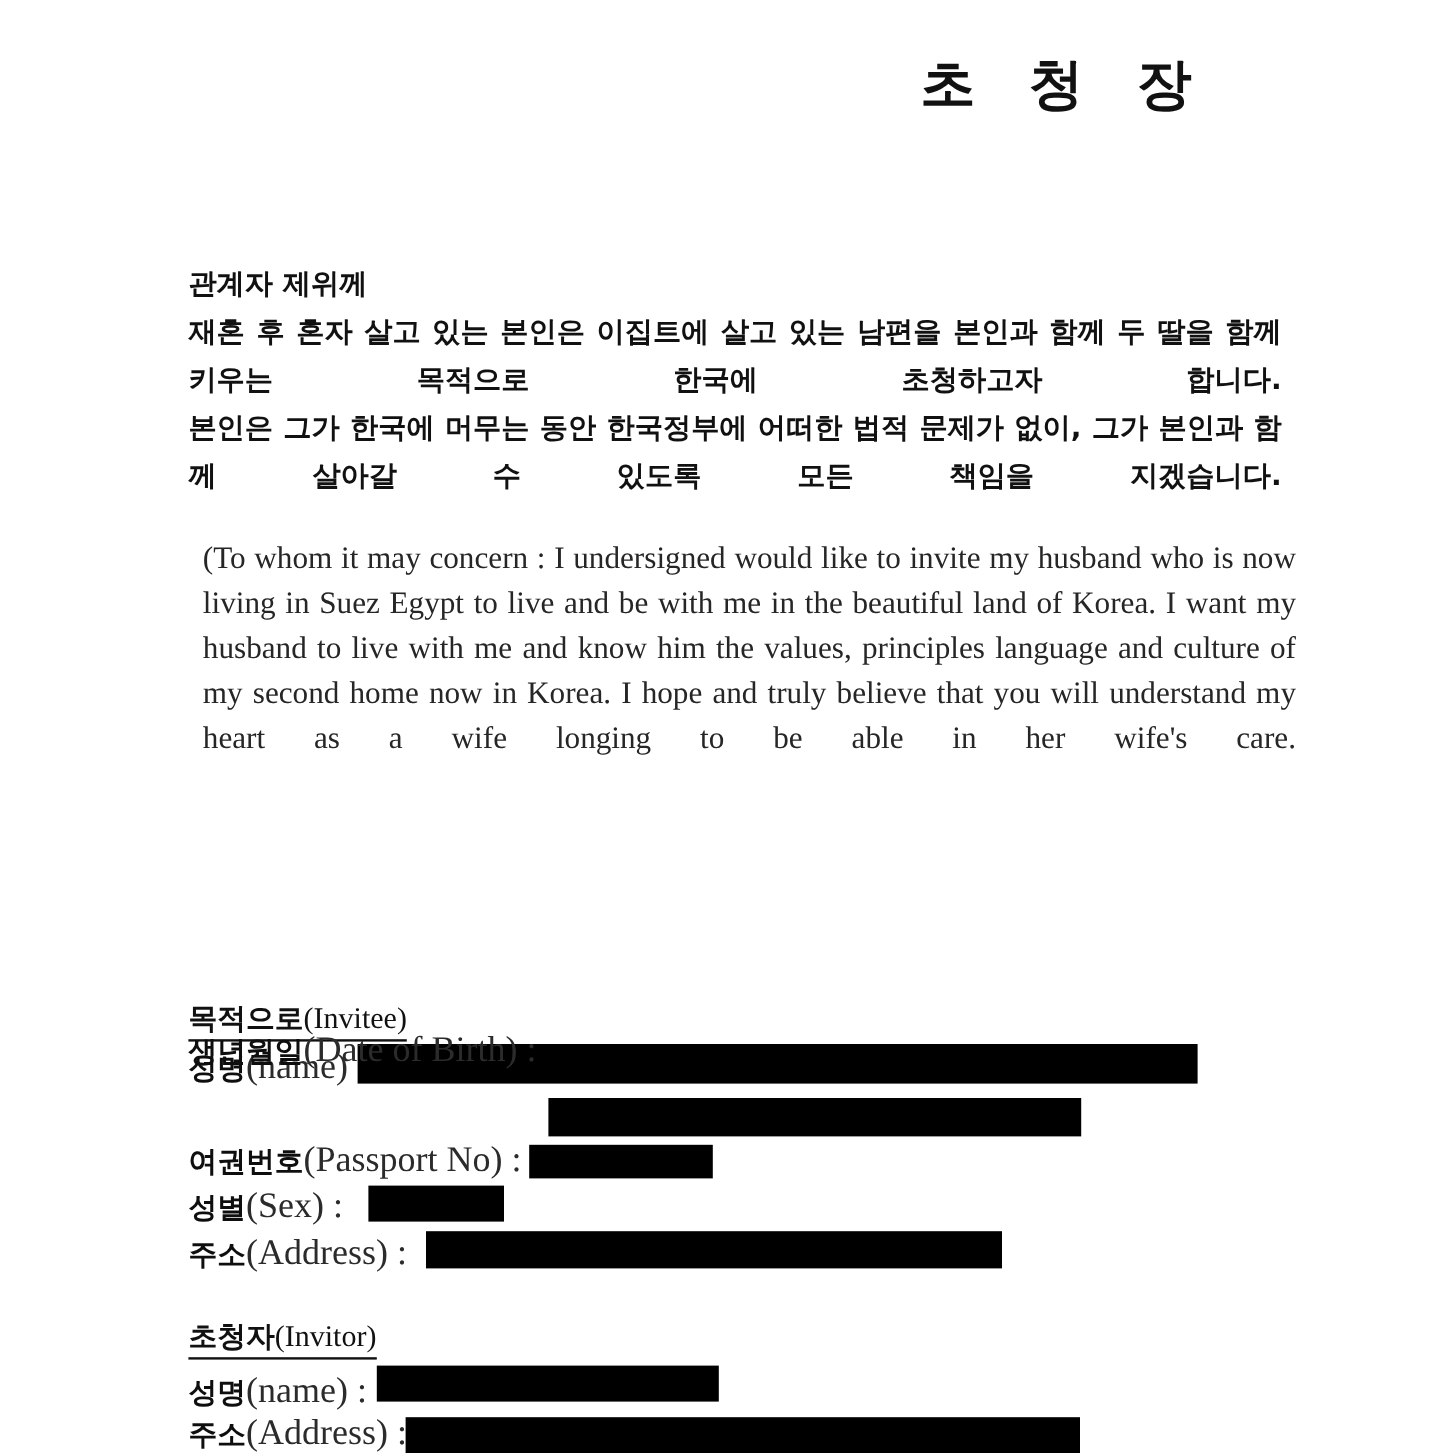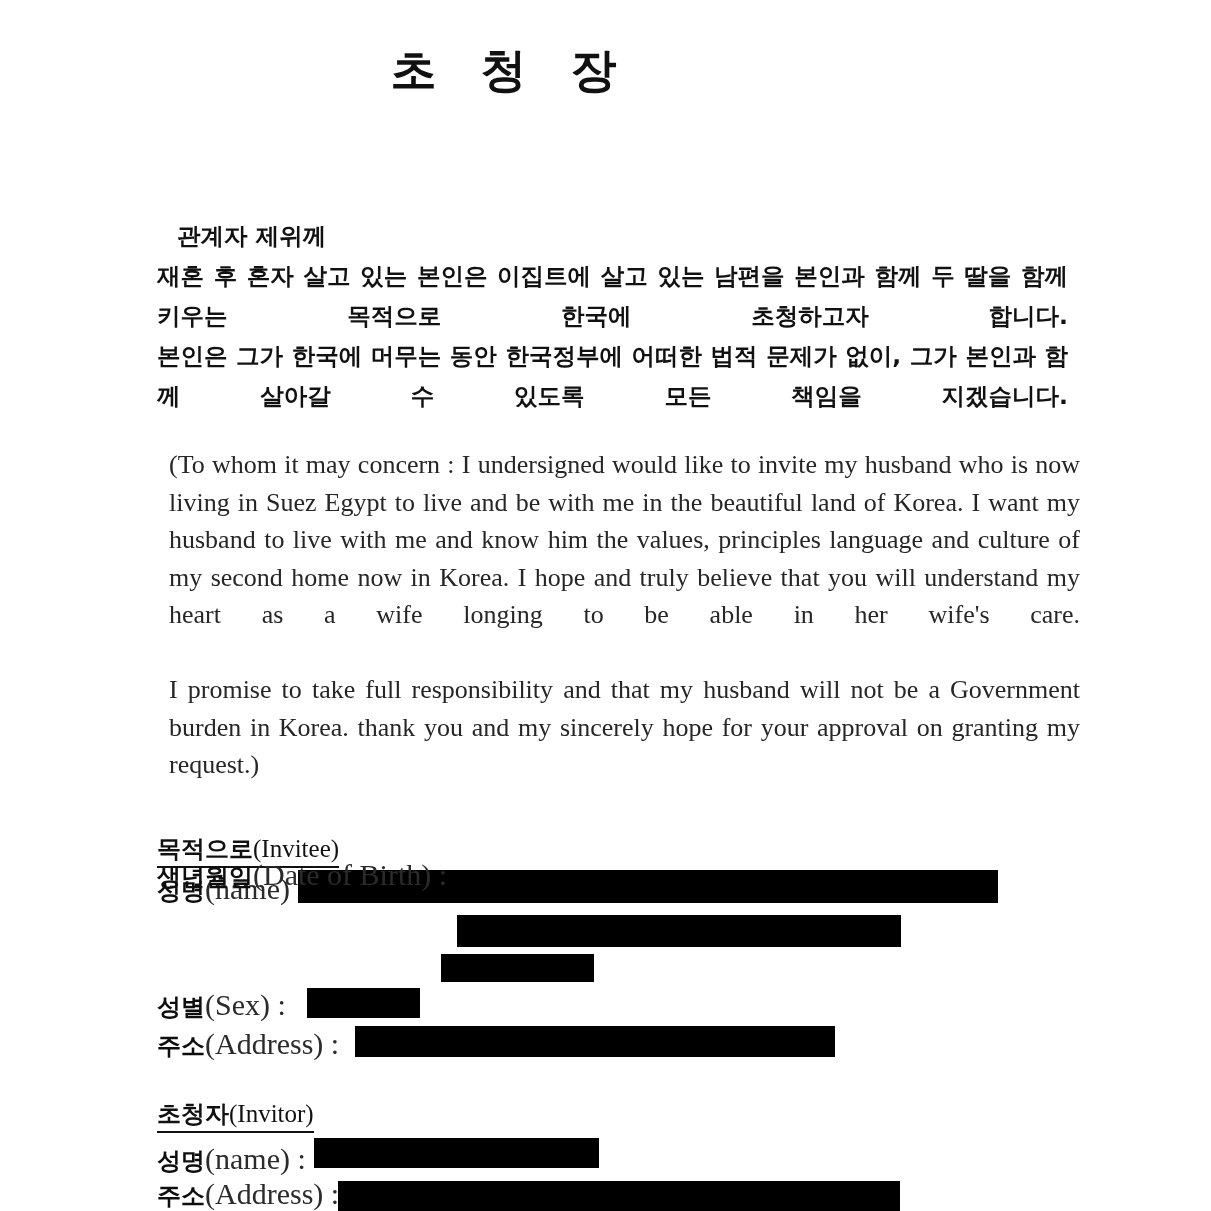--- a/index.html
+++ b/index.html
@@ -16,21 +16,21 @@
     font-family: "Liberation Serif", "DejaVu Serif", serif;
     color: #1b1b1b;
   }
 
   
   .title-kr {
     position: absolute;
     top: 40px;
     left: 0;
     width: 1007px;
-    text-align: center;
+    text-align: right;
     font-family: "DejaVu Sans", sans-serif;
     font-weight: bold;
     font-size: 46px;
     letter-spacing: 14px;
     text-indent: 14px;
     color: #111111;
   }
   .title-en {
     position: absolute;
     top: 112px;
@@ -55,21 +55,21 @@
     text-justify: inter-word;
     color: #111111;
   }
   .kr-block p { margin: 0; }
   .kr-block p.j::after {
     content: "";
     display: inline-block;
     width: 100%;
   }
 
-  #kr-salutation { top: 216px; margin-left: 20px; }
+  #kr-salutation { top: 216px; }
   #kr-para-1 { top: 256px; }
   #kr-para-2 { top: 336px; }
 
   .en-block {
     position: absolute;
     left: 157px;
     width: 911px;
     font-size: 26px;
     line-height: 37.5px;
     text-align: justify;
@@ -158,39 +158,39 @@
   </div>
 
   <div class="kr-block" id="kr-para-1">
     <p class="j">재혼 후 혼자 살고 있는 본인은 이집트에 살고 있는 남편을 본인과 함께 두 딸을 함께 키우는 목적으로 한국에 초청하고자 합니다.</p>
   </div>
 
   <div class="en-block" id="en-para-1">
     <p class="j">(To whom it may concern : I undersigned would like to invite my husband who is now living in Suez Egypt to live and be with me in the beautiful land of Korea. I want my husband to live with me and know him the values, principles language and culture of my second home now in Korea. I hope and truly believe that you will understand my heart as a wife longing to be able in her wife's care.</p>
   </div>
 
-  <div class="en-block" id="en-para-2">
-    <p class="j">I promise to take full responsibility and that my husband will not be a Government burden in Korea. thank you and my sincerely hope for your approval on granting my request.)</p>
-  </div>
 
   <div class="section-heading" id="heading-invitee">
     <span class="kr">목적으로</span><span class="en">(Invitee)</span>
   </div>
 
   <div class="field-row" style="top: 870px;">
     <span class="kr">성명</span><span class="en">(name)</span>
   </div>
   <div class="redaction" style="left: 298px; top: 870px; width: 700px; height: 33px;"></div>
 
   <div class="field-row" style="top: 856px;">
     <span class="kr">생년월일</span><span class="en">(Date of Birth)</span><span class="en"> : </span>
   </div>
   <div class="residual" style="left: 459px; top: 906px; width: 380px; height: 16px;"></div>
   <div class="redaction" style="left: 457px; top: 915px; width: 444px; height: 32px;"></div>
 
+  <div class="field-row" style="top: 948px;">
+    <span class="kr">여권번호</span><span class="en">(Passport No)</span><span class="en"> : </span>
+  </div>
   <div class="residual" style="left: 443px; top: 946px; width: 150px; height: 14px;"></div>
   <div class="redaction" style="left: 441px; top: 954px; width: 153px; height: 28px;"></div>
 
   <div class="field-row" style="top: 986px;">
     <span class="kr">성별</span><span class="en">(Sex)</span><span class="en"> : </span>
   </div>
   <div class="redaction" style="left: 307px; top: 988px; width: 113px; height: 30px;"></div>
 
   <div class="field-row" style="top: 1025px;">
     <span class="kr">주소</span><span class="en">(Address)</span><span class="en"> : </span>

